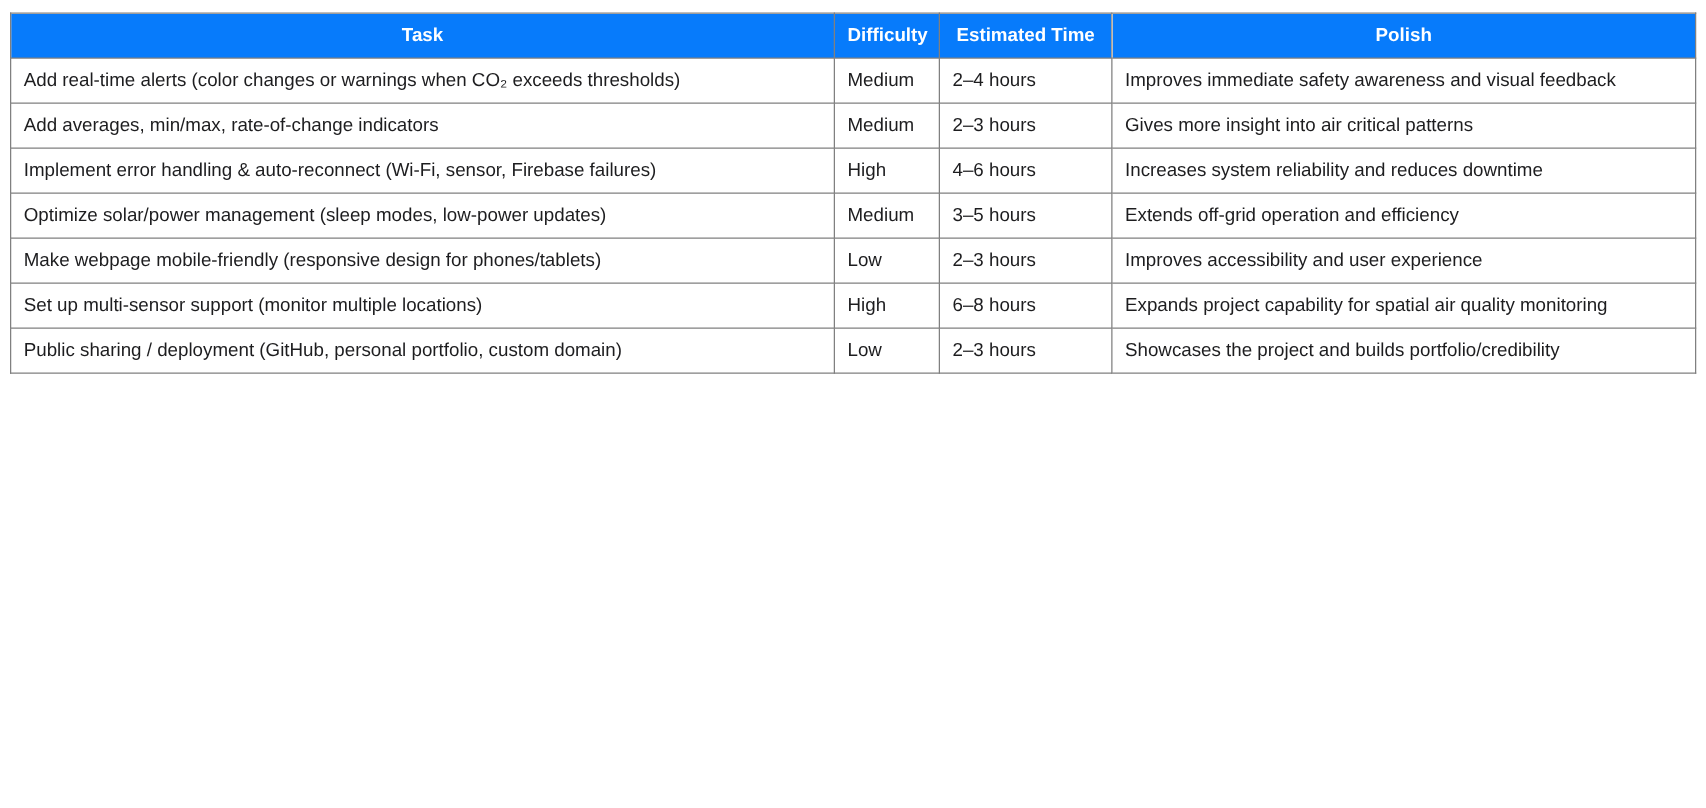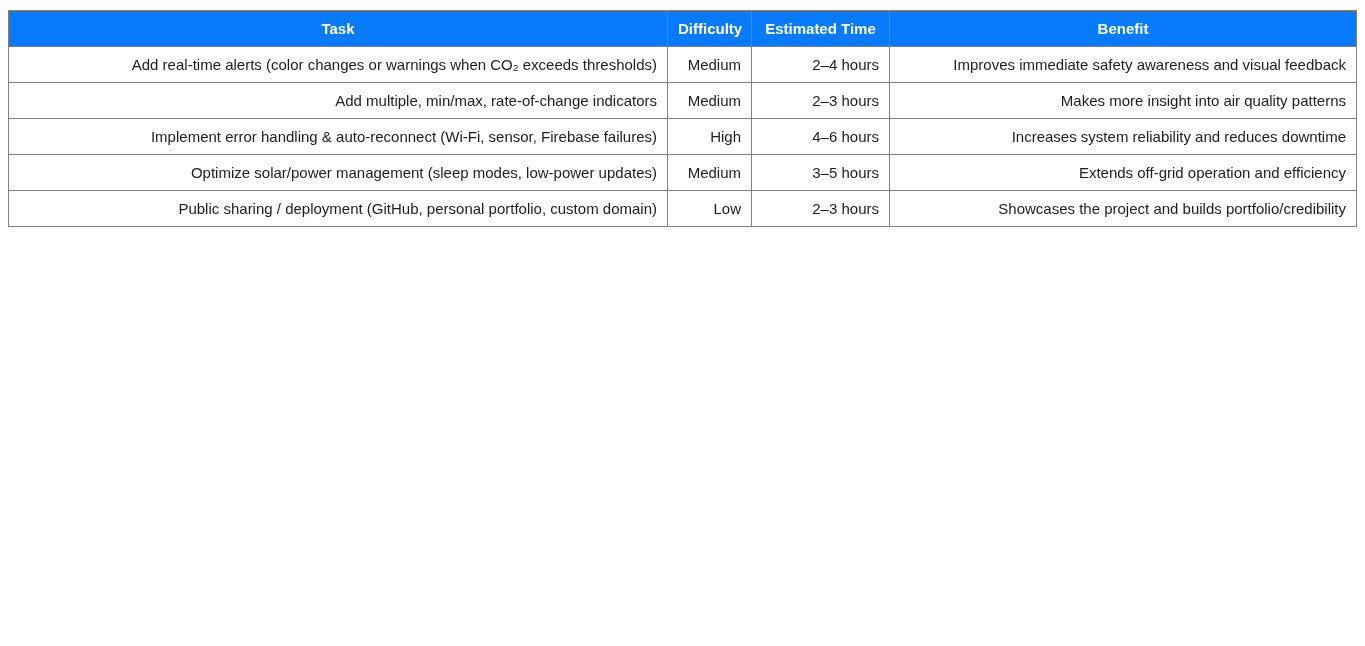--- a/index.html
+++ b/index.html
@@ -37,21 +37,21 @@
     overflow:hidden;
     white-space:nowrap;
   }
   table.task-table th{
     background:var(--header-bg);
     color:var(--header-text);
     font-weight:bold;
     text-align:center;
   }
   table.task-table td{
-    text-align:right;
+    text-align:left;
     background:#ffffff;
   }
   col.col-task{width:659px;}
   col.col-difficulty{width:84px;}
   col.col-time{width:138px;}
   col.col-benefit{width:auto;}
 </style>
 </head>
 <body>
 
@@ -61,49 +61,61 @@
       <col class="col-task">
       <col class="col-difficulty">
       <col class="col-time">
       <col class="col-benefit">
     </colgroup>
     <thead>
       <tr>
         <th>Task</th>
         <th>Difficulty</th>
         <th>Estimated Time</th>
-        <th>Benefit</th>
+        <th>Polish</th>
       </tr>
     </thead>
     <tbody>
         <tr>
           <td>Add real-time alerts (color changes or warnings when CO₂ exceeds thresholds)</td>
           <td>Medium</td>
           <td>2–4 hours</td>
           <td>Improves immediate safety awareness and visual feedback</td>
         </tr>
         <tr>
-          <td>Add multiple, min/max, rate-of-change indicators</td>
+          <td>Add averages, min/max, rate-of-change indicators</td>
           <td>Medium</td>
           <td>2–3 hours</td>
-          <td>Makes more insight into air quality patterns</td>
+          <td>Gives more insight into air critical patterns</td>
         </tr>
         <tr>
           <td>Implement error handling &amp; auto-reconnect (Wi-Fi, sensor, Firebase failures)</td>
           <td>High</td>
           <td>4–6 hours</td>
           <td>Increases system reliability and reduces downtime</td>
         </tr>
         <tr>
           <td>Optimize solar/power management (sleep modes, low-power updates)</td>
           <td>Medium</td>
           <td>3–5 hours</td>
           <td>Extends off-grid operation and efficiency</td>
         </tr>
         <tr>
+          <td>Make webpage mobile-friendly (responsive design for phones/tablets)</td>
+          <td>Low</td>
+          <td>2–3 hours</td>
+          <td>Improves accessibility and user experience</td>
+        </tr>
+        <tr>
+          <td>Set up multi-sensor support (monitor multiple locations)</td>
+          <td>High</td>
+          <td>6–8 hours</td>
+          <td>Expands project capability for spatial air quality monitoring</td>
+        </tr>
+        <tr>
           <td>Public sharing / deployment (GitHub, personal portfolio, custom domain)</td>
           <td>Low</td>
           <td>2–3 hours</td>
           <td>Showcases the project and builds portfolio/credibility</td>
         </tr>
       </tbody>
   </table>
 </div>
 
 </body></html>

